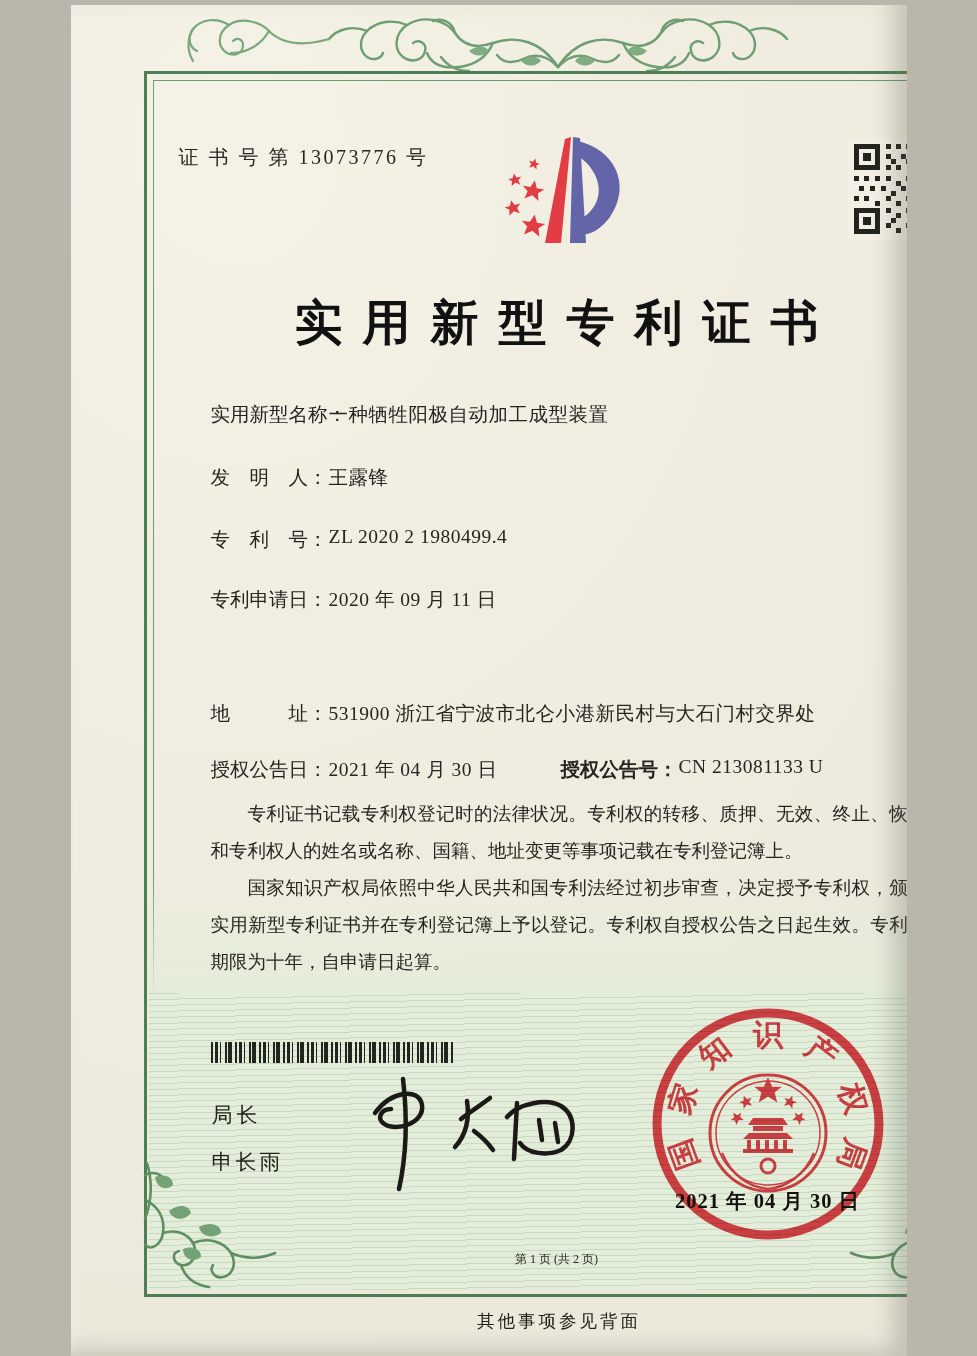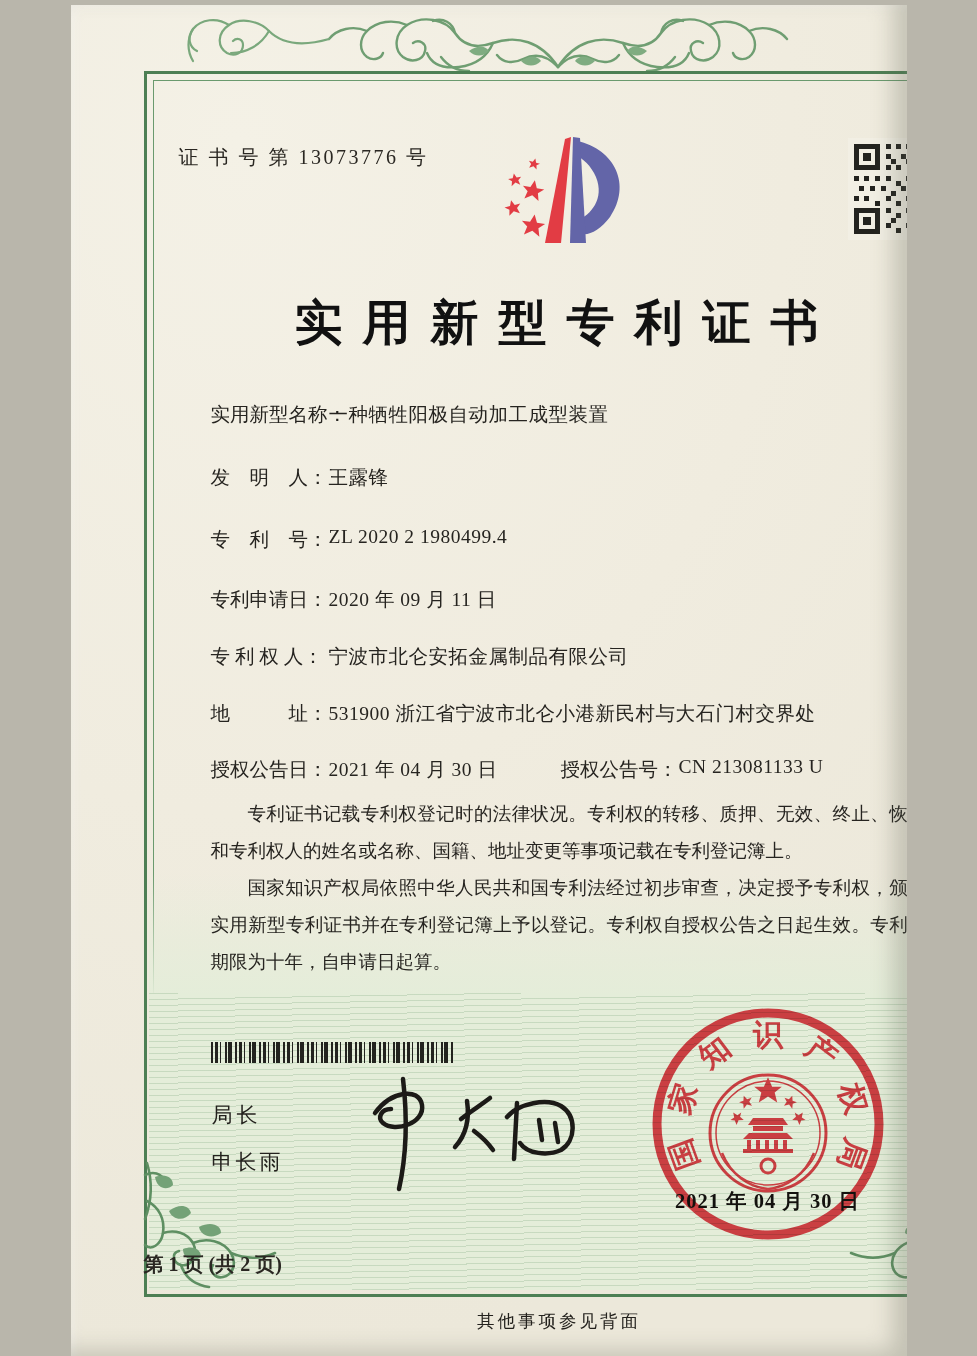--- a/index.html
+++ b/index.html
@@ -25,41 +25,41 @@
       repeating-linear-gradient(179deg, rgba(132,172,132,.30) 0 1px, rgba(0,0,0,0) 1px 6px),
       #e4edd9;}
   
   .cert-no{position:absolute;left:108px;top:139px;font-size:20px;letter-spacing:2.5px;color:#2a2722;}
   .doc-title{position:absolute;left:73px;top:286px;width:826px;text-align:center;
     font-size:48px;font-weight:700;letter-spacing:20px;text-indent:20px;color:#111;}
   
   .frow{position:absolute;left:140px;width:740px;height:26px;font-size:19.5px;color:#262420;white-space:nowrap;}
   .frow .flabel{position:absolute;left:0;top:0;}
   .frow .fvalue{position:absolute;left:118px;top:0;letter-spacing:.5px;}
-  .frow .flabel2{position:absolute;left:350px;top:0;}
+  .frow .flabel2{position:absolute;left:350px;top:0;font-weight:bold;}
   .frow .fvalue2{position:absolute;left:468px;top:0;letter-spacing:.5px;}
   
   .body-text{position:absolute;left:140px;top:791px;width:716px;font-size:18.5px;line-height:37px;
     text-align:justify;color:#262420;}
   .body-text p{margin:0;text-indent:2em;}
   
   .barcode{position:absolute;left:140px;top:1037px;width:243px;height:21px;
     background:repeating-linear-gradient(90deg,
       #23231f 0 2px, transparent 2px 4px,
       #23231f 4px 7px, transparent 7px 9px,
       #23231f 9px 10px, transparent 10px 14px,
       #23231f 14px 16px, transparent 16px 17px,
       #23231f 17px 21px, transparent 21px 24px);}
   .signer-title{position:absolute;left:141px;top:1096px;font-size:21px;letter-spacing:4px;color:#23211d;text-align:right;}
   .signer-name{position:absolute;left:141px;top:1143px;font-size:21px;letter-spacing:3px;color:#23211d;}
   .signature{position:absolute;left:278px;top:1068px;}
   .seal{position:absolute;left:576px;top:998px;opacity:.92;mix-blend-mode:multiply;}
   .seal-date{position:absolute;left:576px;top:1182px;width:242px;text-align:center;
     font-size:20.5px;font-weight:700;letter-spacing:1px;color:#13110e;}
-  .page-indicator{position:absolute;left:73px;top:1246px;width:826px;font-size:20px;color:#2a2722;font-weight:bold;}
+  .page-indicator{position:absolute;left:73px;top:1246px;width:826px;text-align:center;font-size:12px;color:#2a2722;}
   .back-note{position:absolute;left:0;top:1304px;width:977px;text-align:center;
     font-size:17.5px;font-weight:400;letter-spacing:3px;color:#23211d;}
   
   .top-ornament{position:absolute;left:58px;top:0;}
   .corner-orn-left{position:absolute;left:68px;top:1136px;}
   .corner-orn-right{position:absolute;left:756px;top:1136px;transform:scaleX(-1);}
   .cnipa-logo{position:absolute;left:418px;top:128px;}
   .qr-code{position:absolute;left:777px;top:133px;}
 </style>
 </head>
@@ -165,24 +165,20 @@
     <span class="flabel">实用新型名称：</span>
     <span class="fvalue">一种牺牲阳极自动加工成型装置</span>
   </div>
   <div class="frow" style="top:521px">
     <span class="flabel">专　利　号：</span>
     <span class="fvalue">ZL 2020 2 1980499.4</span>
   </div>
   <div class="frow" style="top:581px">
     <span class="flabel">专利申请日：</span>
     <span class="fvalue">2020 年 09 月 11 日</span>
-  </div>
-  <div class="frow" style="top:638px">
-    <span class="flabel">专 利 权 人：</span>
-    <span class="fvalue">宁波市北仑安拓金属制品有限公司</span>
   </div>
   <div class="frow" style="top:695px">
     <span class="flabel">地　　　址：</span>
     <span class="fvalue">531900 浙江省宁波市北仑小港新民村与大石门村交界处</span>
   </div>
   <div class="frow" style="top:751px">
     <span class="flabel">授权公告日：</span>
     <span class="fvalue">2021 年 04 月 30 日</span>
     <span class="flabel2">授权公告号：</span>
     <span class="fvalue2">CN 213081133 U</span>

